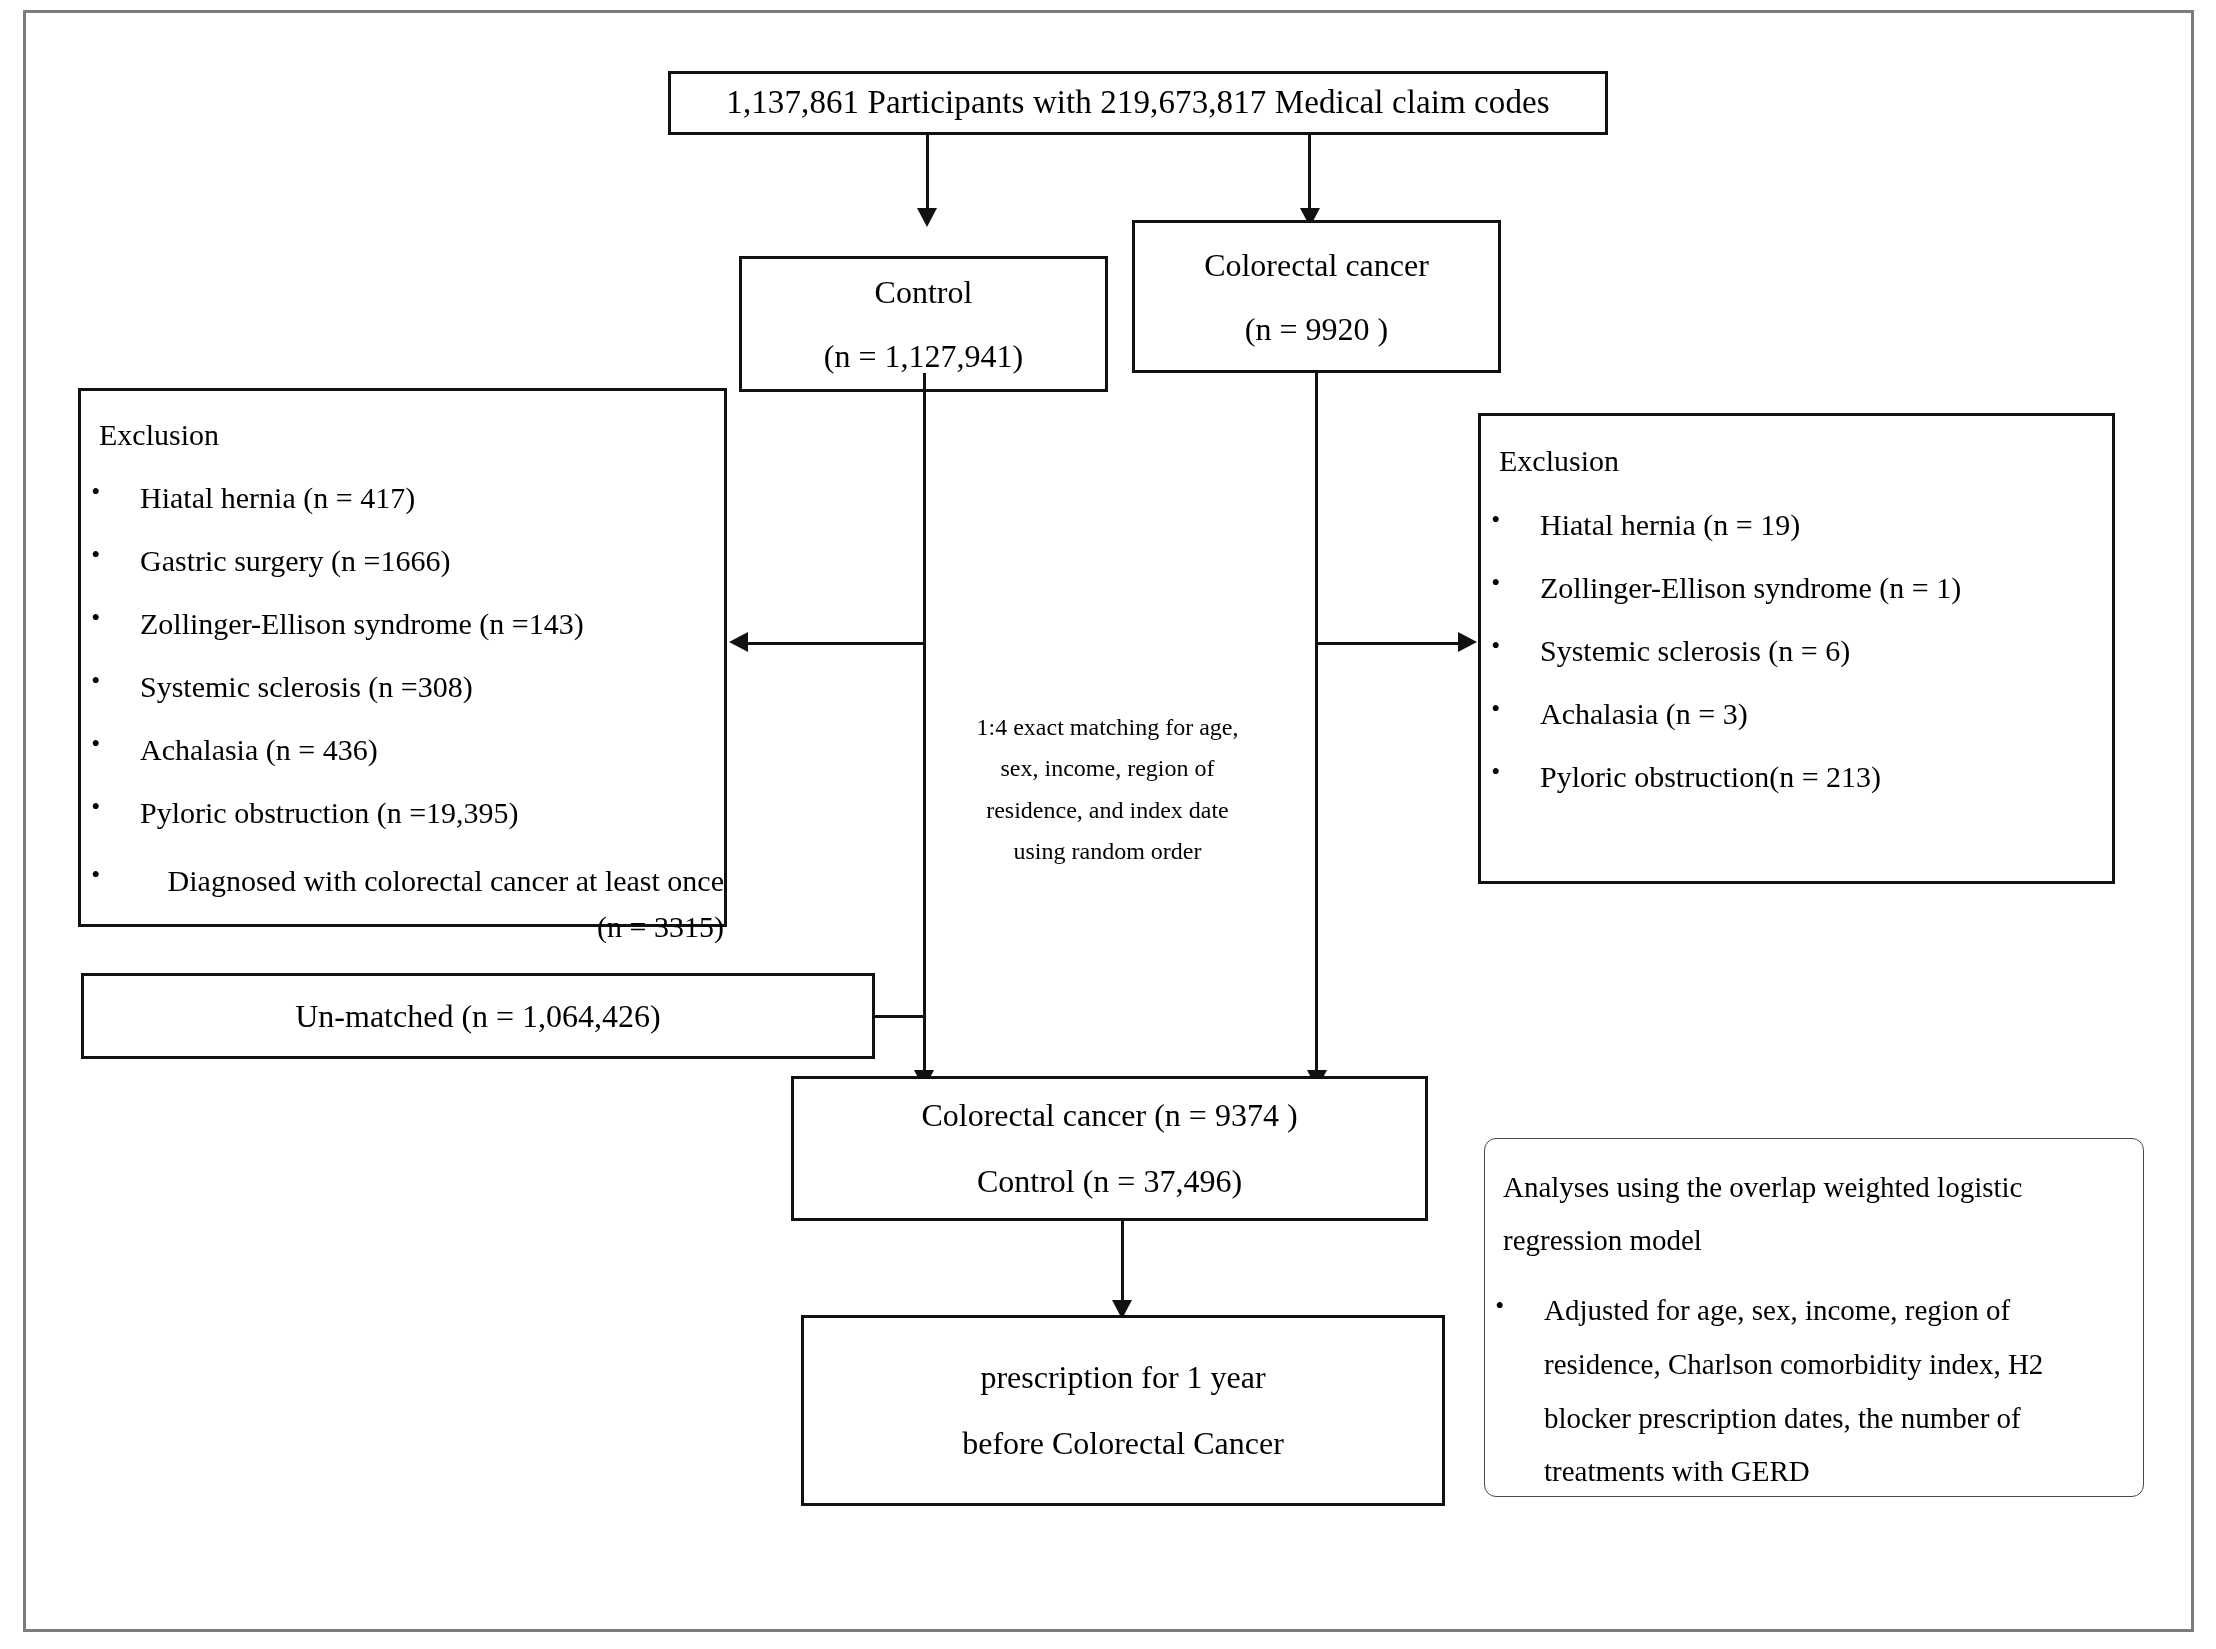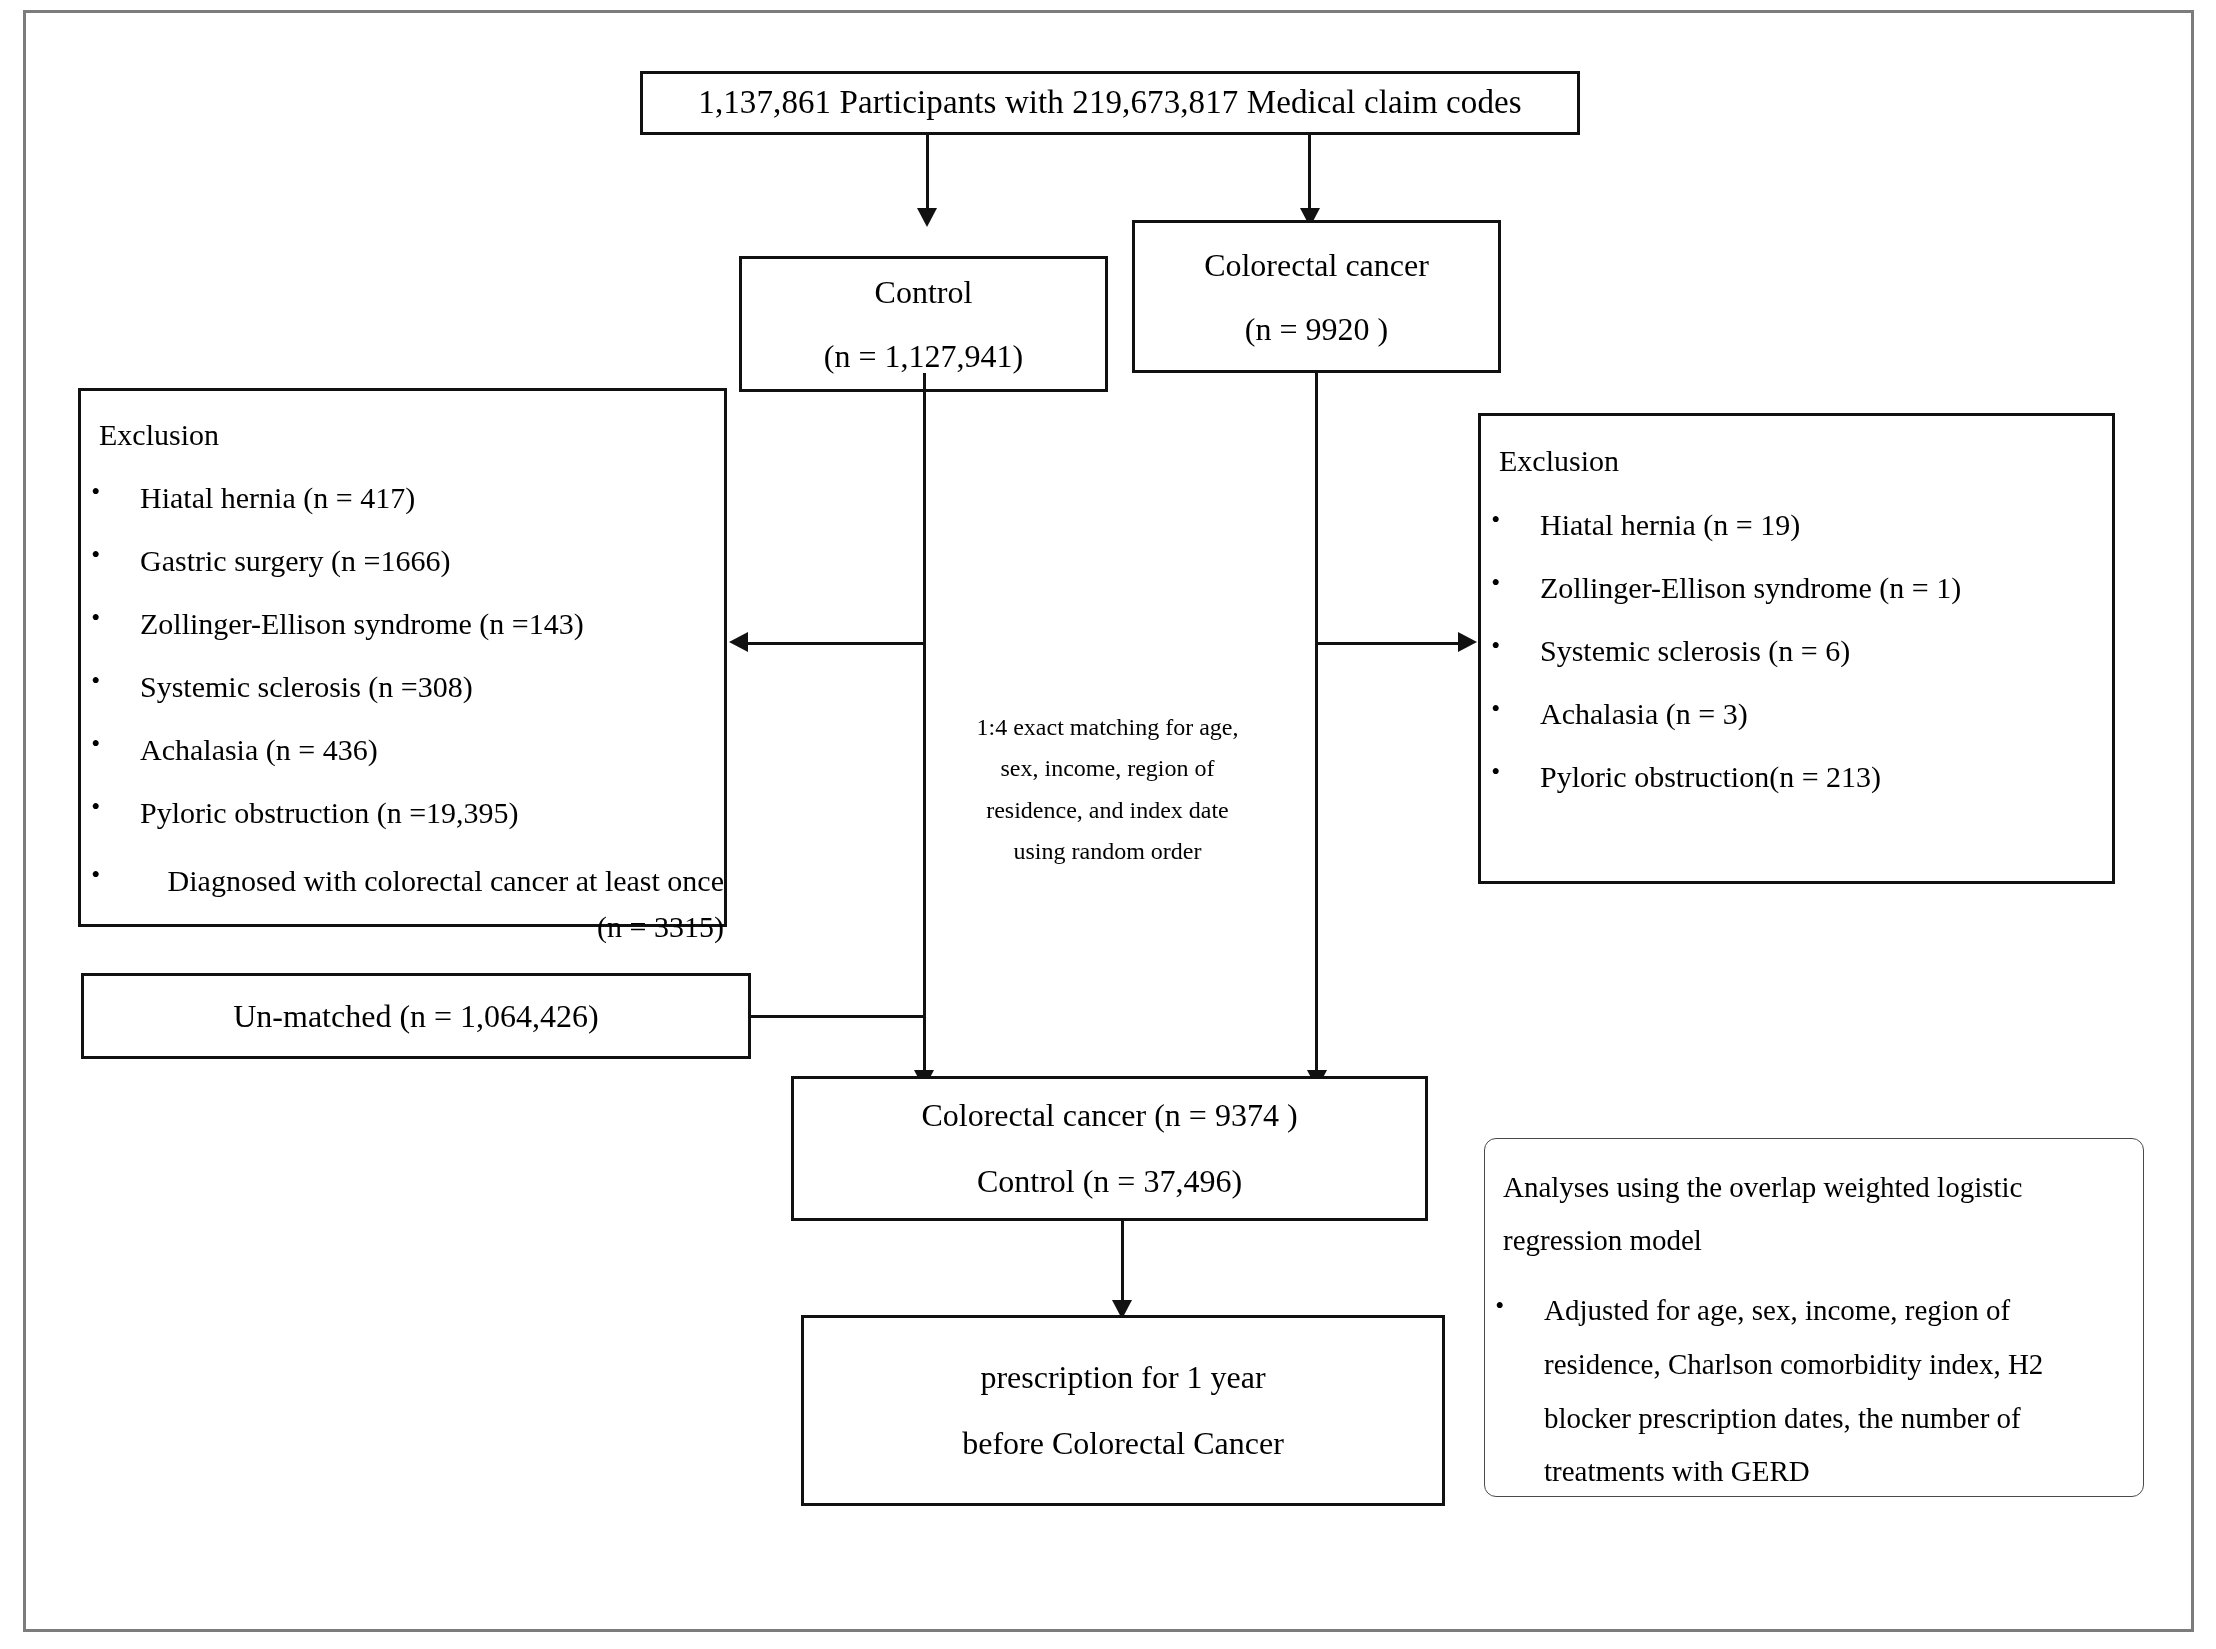--- a/index.html
+++ b/index.html
@@ -107,21 +107,21 @@
   .match-note {
     position: absolute;
     width: 331px;
   }
 </style>
 </head>
 <body>
 
 <div id="page-frame"></div>
 
-<div class="node ctr" style="left:640px; top:71px; width:940px; height:64px;">
+<div class="node ctr" style="left:668px; top:71px; width:940px; height:64px;">
   <div class="t-top line-row">1,137,861   Participants with 219,673,817   Medical claim codes</div>
 </div>
 
 <div class="vline" style="left:926px; top:135px; width:3.2px; height:75px;"></div>
 <div class="arrow-down" style="left:917px; top:208px;"></div>
 
 <div class="vline" style="left:1308px; top:135px; width:3.2px; height:75px;"></div>
 <div class="arrow-down" style="left:1300px; top:208px;"></div>
 
 <div class="node ctr" style="left:739px; top:220px; width:369px; height:136px;margin-top:36px;">
@@ -173,21 +173,21 @@
   </ul>
 </div>
 
 <div class="match-note t-match" style="left:942px; top:707px;">
   <div class="line-row">1:4 exact matching for age,</div>
   <div class="line-row">sex, income, region of</div>
   <div class="line-row">residence, and index date</div>
   <div class="line-row">using random order</div>
 </div>
 
-<div class="node ctr" style="left:81px; top:973px; width:670px; height:86px;">
+<div class="node ctr" style="left:81px; top:973px; width:794px; height:86px;">
   <div class="t-unmatched line-row">Un-matched (n = 1,064,426)</div>
 </div>
 
 <div class="node ctr" style="left:791px; top:1076px; width:637px; height:145px;">
   <div class="t-result line-row">Colorectal cancer (n  = 9374 )</div>
   <div class="t-result line-row">Control (n = 37,496)</div>
 </div>
 
 <div class="vline" style="left:1121px; top:1221px; width:3.2px; height:81px;"></div>
 <div class="arrow-down" style="left:1112px; top:1300px;"></div>

